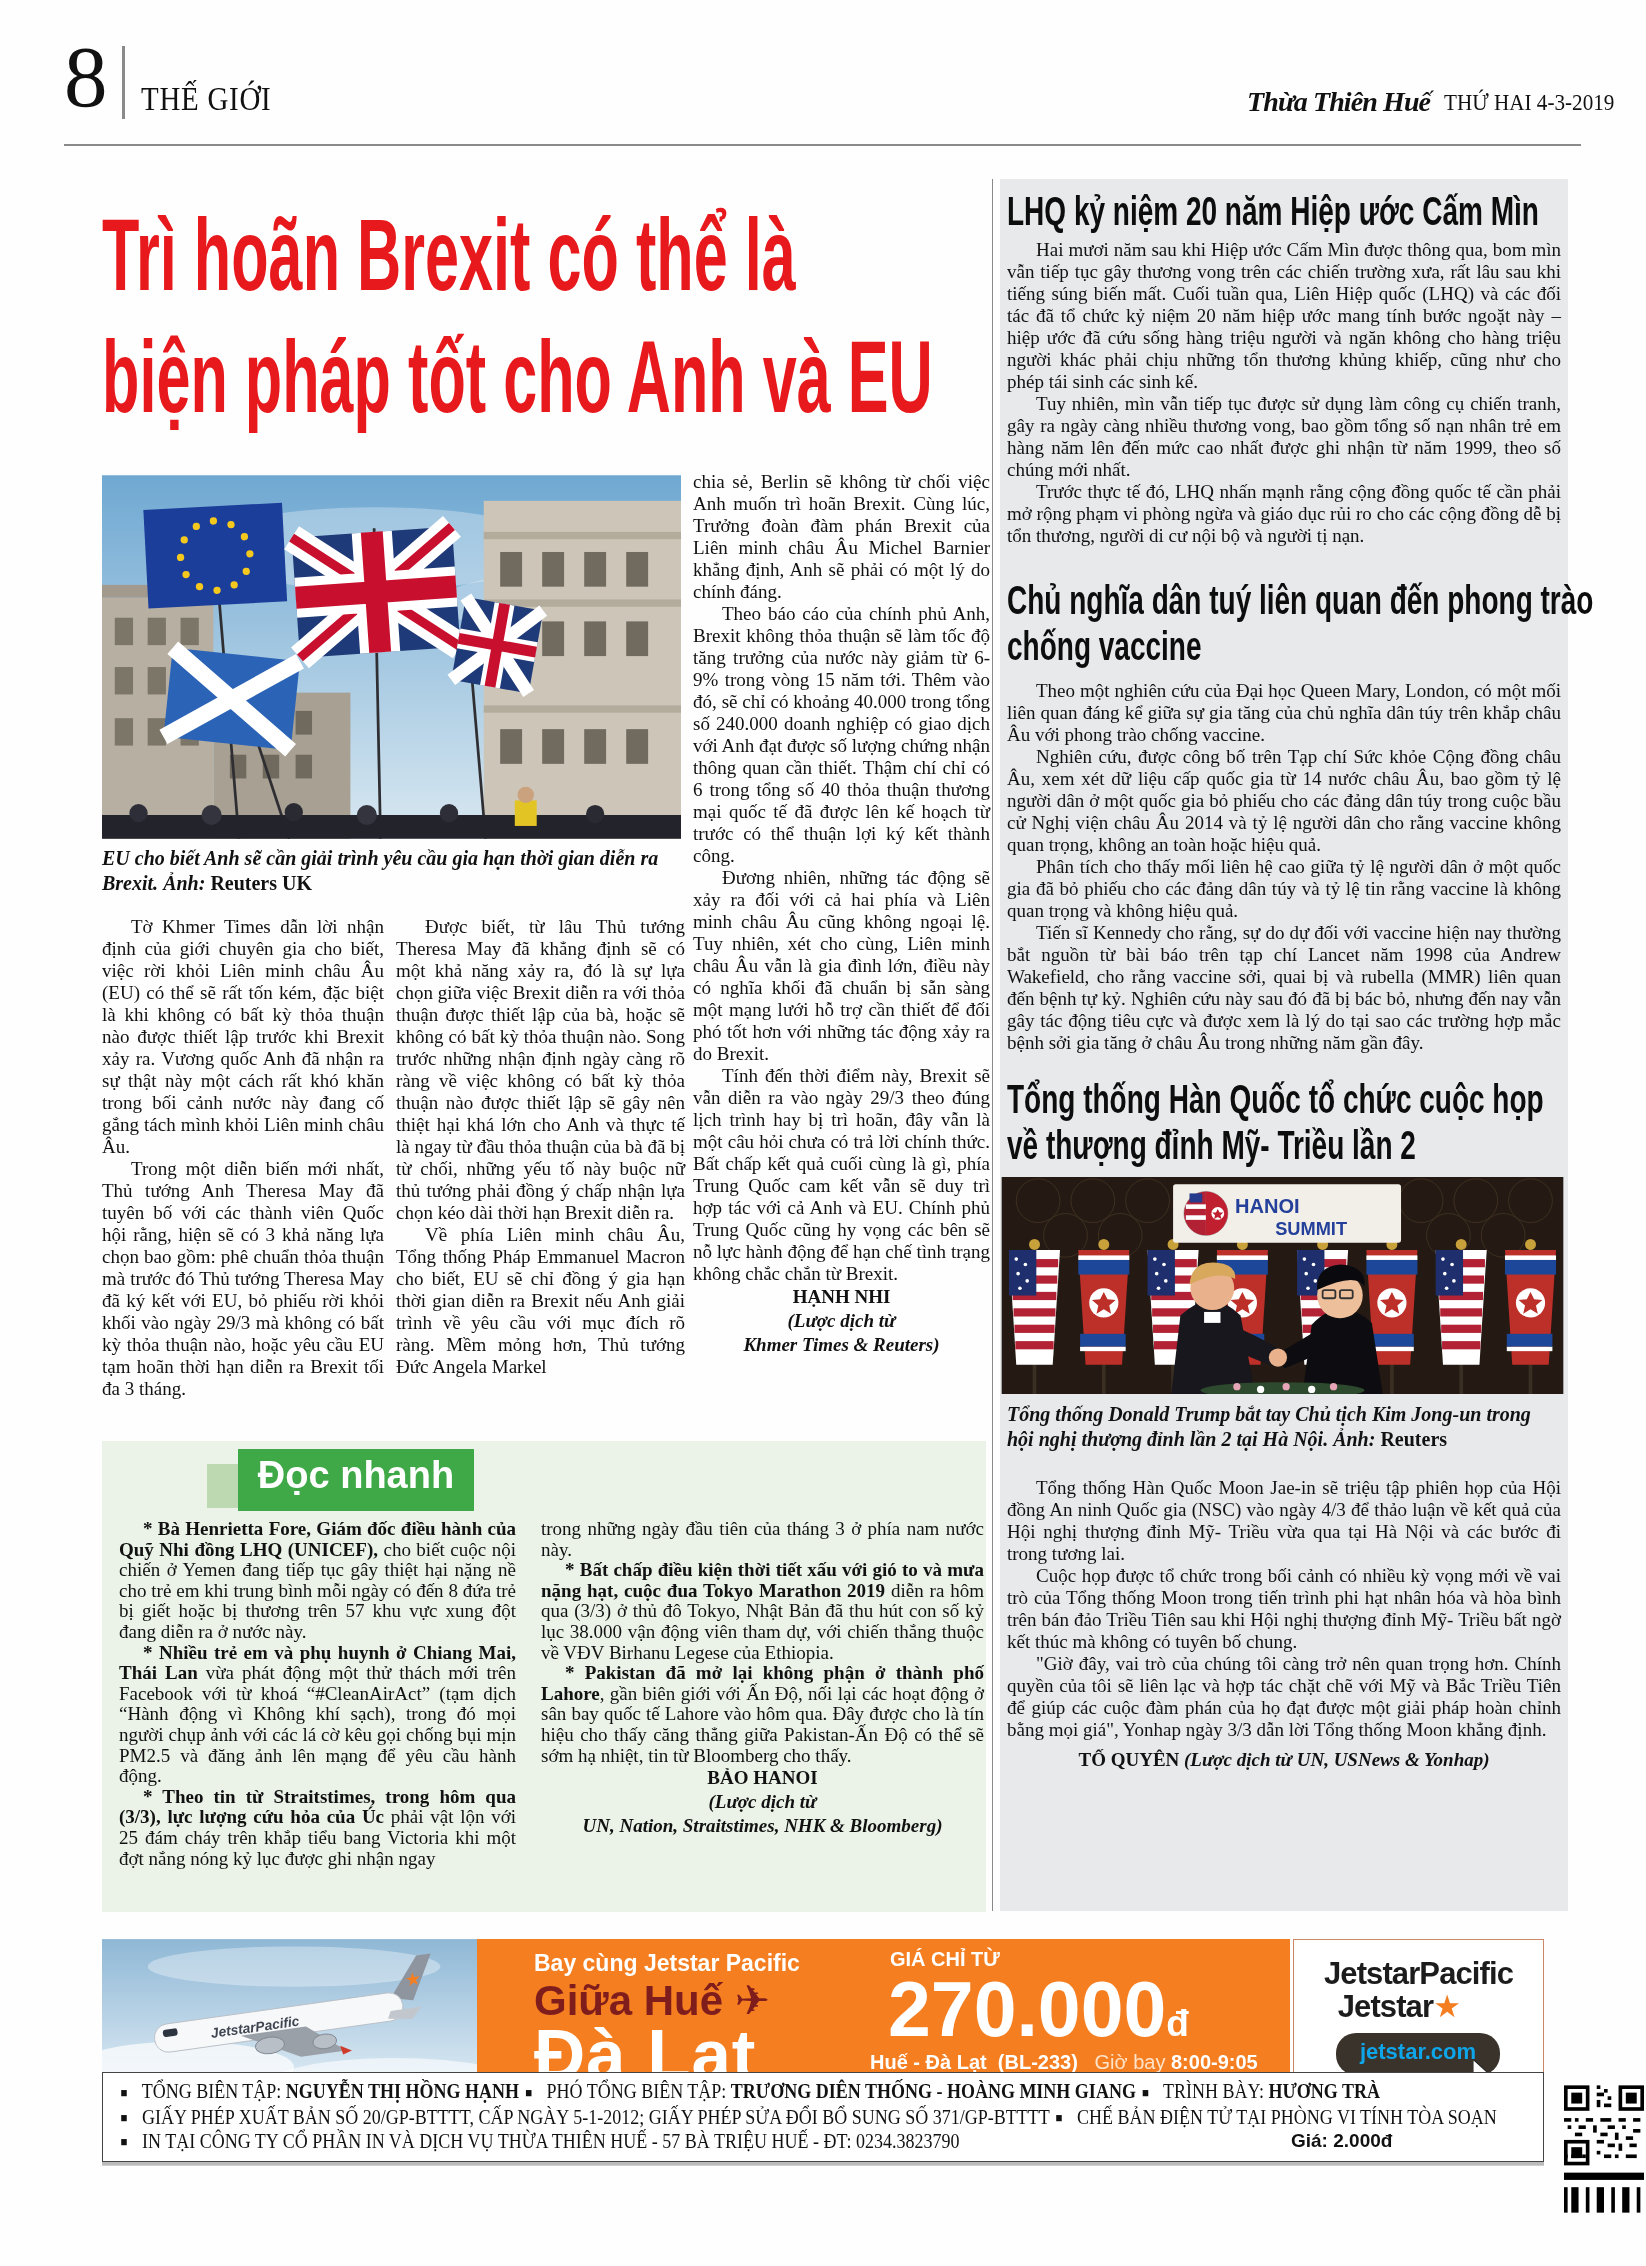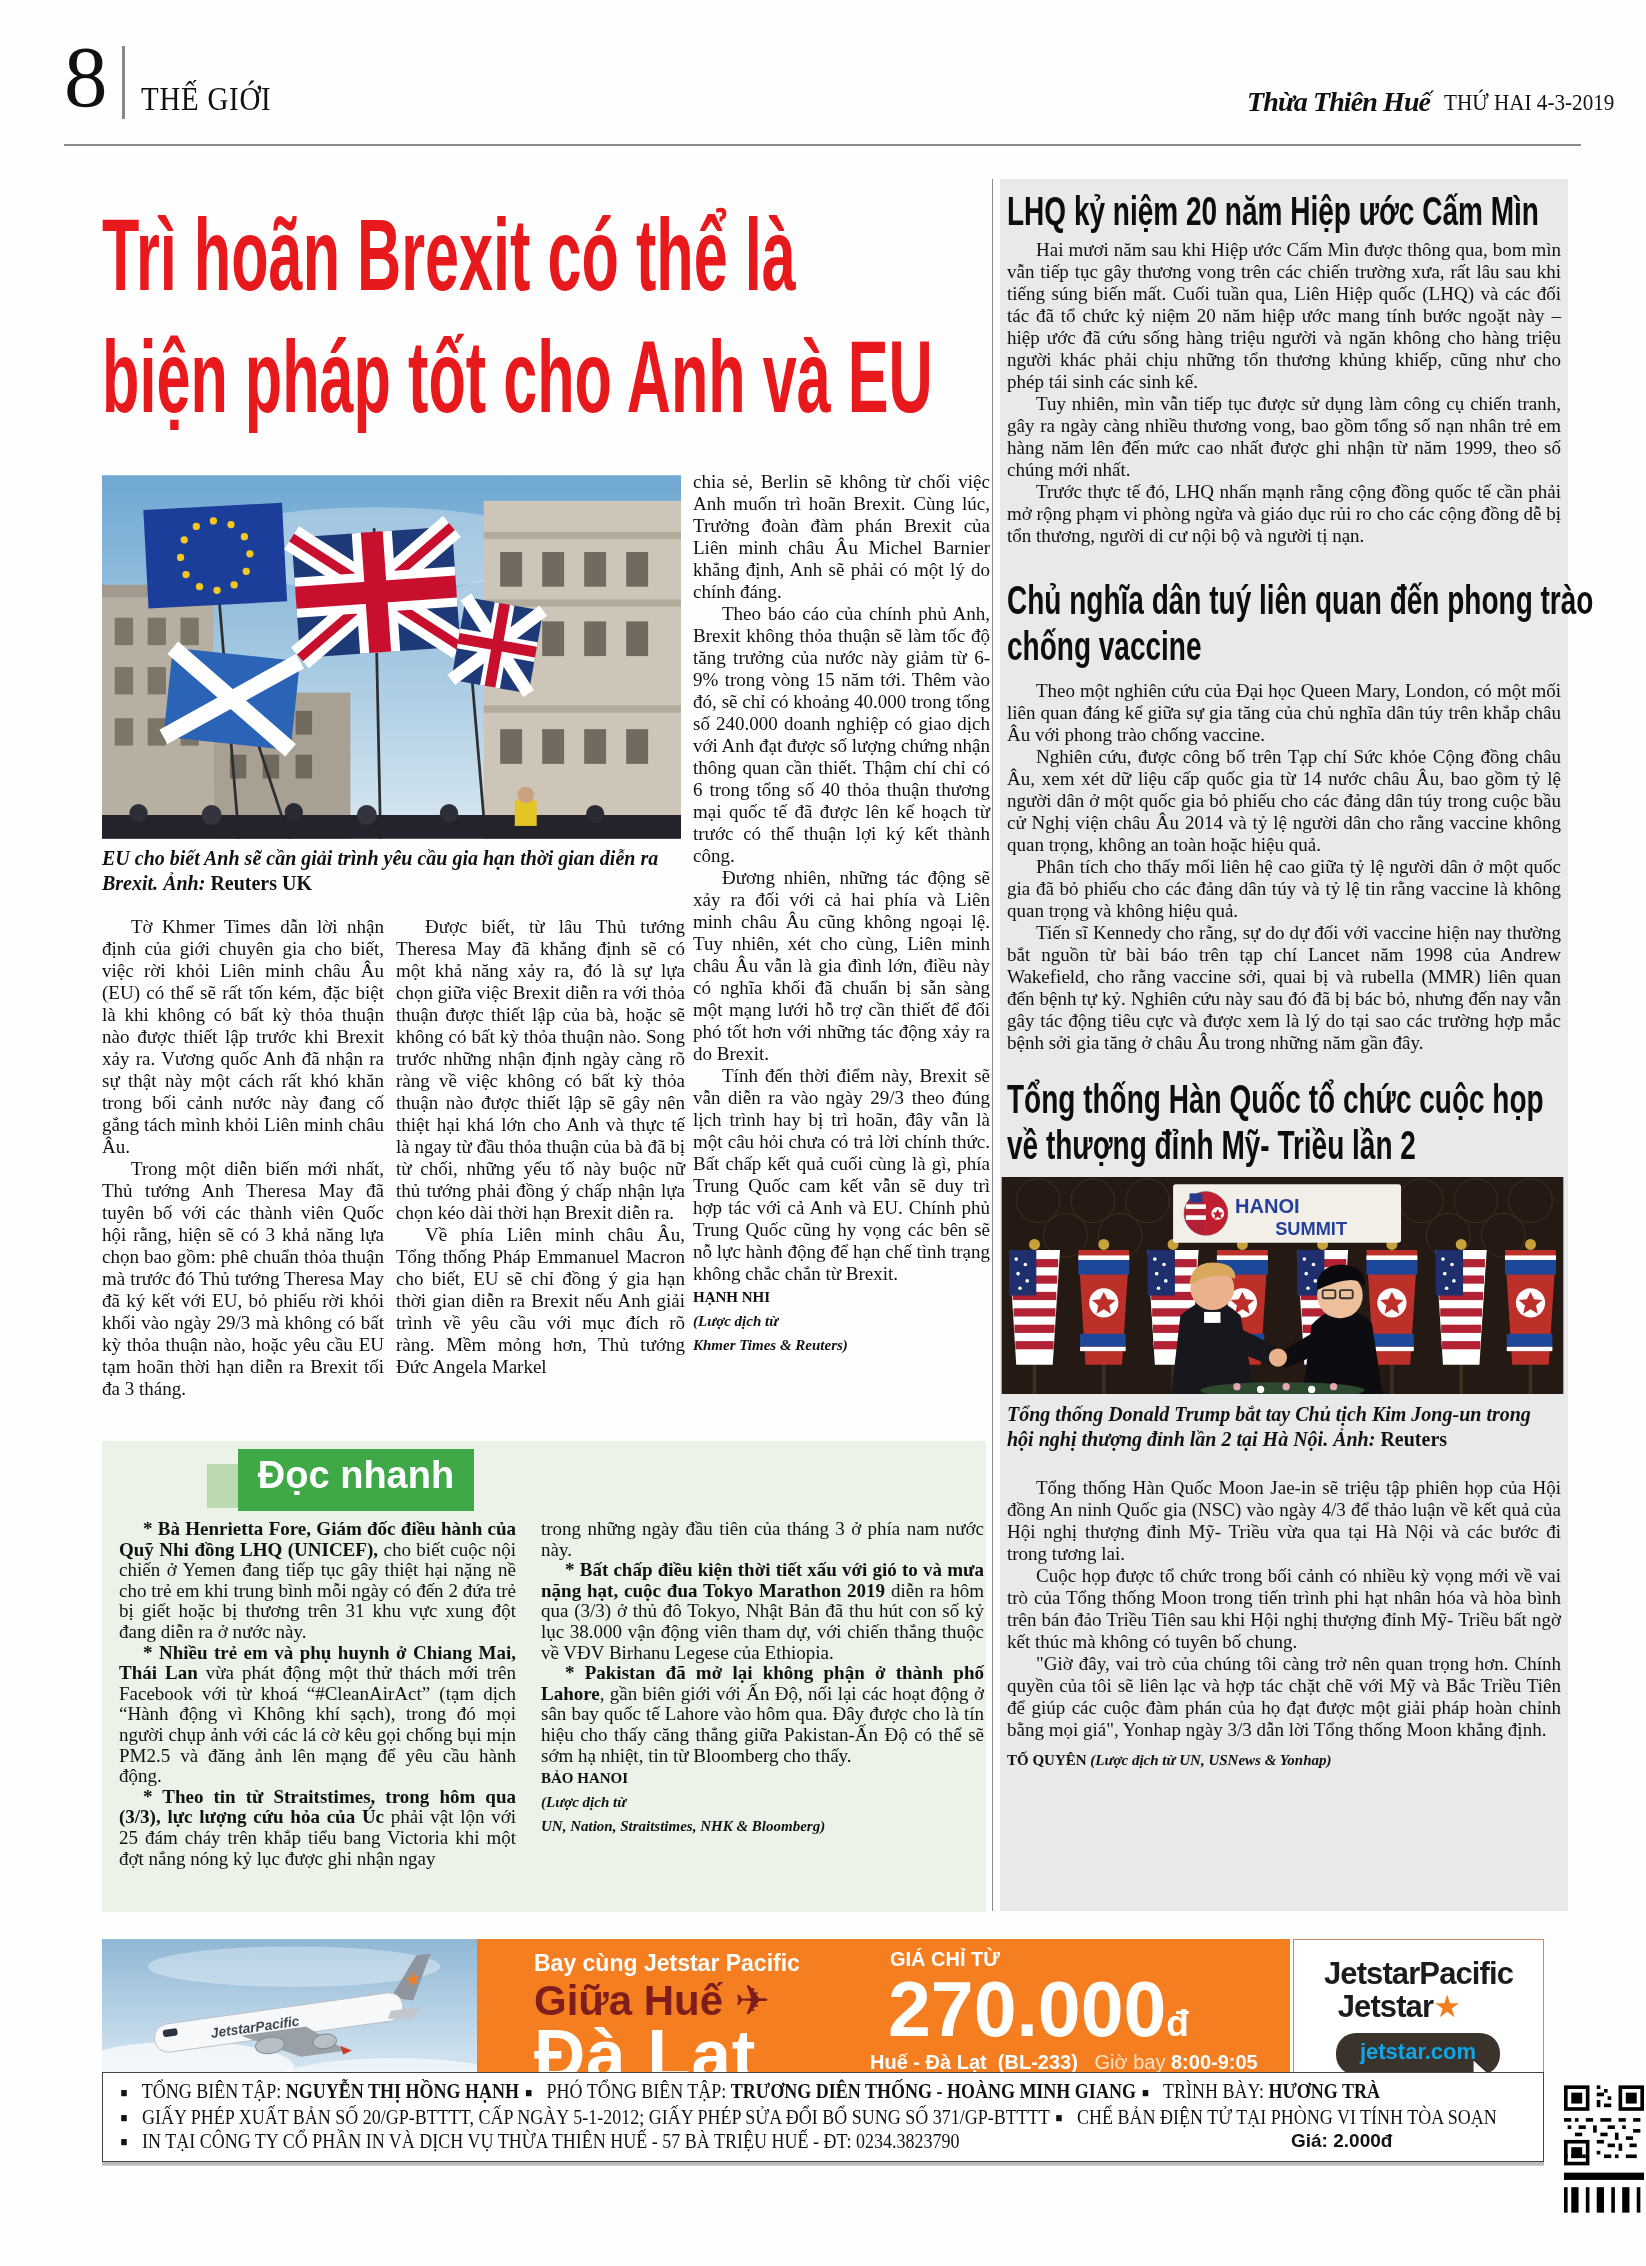--- a/index.html
+++ b/index.html
@@ -10,21 +10,21 @@
   .sans{font-family:"Liberation Sans","DejaVu Sans",sans-serif;}
   .body-text{font-size:19px;line-height:22px;text-align:justify;}
   .body-text p{margin:0;}
   p.ind{text-indent:29px;}
   .caption{font-size:20px;line-height:25px;font-weight:bold;font-style:italic;}
   .caption .credit{font-style:normal;}
   .main-head{color:#e8191d;font-weight:bold;font-size:102px;line-height:122px;}
   .main-head .ln{transform:scaleX(0.60);transform-origin:left;white-space:nowrap;}
   .rc-head{font-weight:bold;font-size:40px;line-height:46px;color:#0d0d0d;}
   .rc-head .ln{transform:scaleX(0.70);transform-origin:left;white-space:nowrap;}
-  .byline{font-weight:bold;text-align:left;font-size:15px;line-height:24px;}
+  .byline{font-weight:bold;text-align:center;font-size:19px;line-height:24px;}
   .it{font-style:italic;}
   .dn-item{margin:0;text-indent:24px;}
   .dn-text{font-size:19px;line-height:20.6px;text-align:justify;}
   .foot-line{white-space:nowrap;transform:scaleX(0.9);transform-origin:left;
              font-size:20px;line-height:23px;}
   .bullet{display:inline-block;font-size:12.8px;vertical-align:1.8px;margin-right:11px;margin-left:1.8px;}
   .rule{background:#8a8a8a;}
 </style>
 </head>
 <body>
@@ -173,21 +173,21 @@
       <div class="it">Khmer Times &amp; Reuters)</div>
     </div>
   </div>
 
   <div class="abs" style="left:102px;top:1441px;width:884px;height:471px;background:#ebf3e8;"></div>
   <div class="abs" style="left:207px;top:1464px;width:58px;height:44px;background:#bdd9b2;"></div>
   <div class="abs sans" style="left:238px;top:1449px;width:236px;height:62px;background:#3fa948;color:#ffffff;
        font-weight:bold;font-size:38px;line-height:53px;text-align:center;">Đọc nhanh</div>
 
   <div class="abs dn-text serif" style="left:119px;top:1519px;width:397px;">
-    <p class="dn-item"><b>* Bà Henrietta Fore, Giám đốc điều hành của Quỹ Nhi đồng LHQ (UNICEF),</b><span> cho biết cuộc nội chiến ở Yemen đang tiếp tục gây thiệt hại nặng nề cho trẻ em khi trung bình mỗi ngày có đến 2 đứa trẻ bị giết hoặc bị thương trên 31 khu vực xung đột đang diễn ra ở nước này.</span></p>
+    <p class="dn-item"><b>* Bà Henrietta Fore, Giám đốc điều hành của Quỹ Nhi đồng LHQ (UNICEF),</b><span> cho biết cuộc nội chiến ở Yemen đang tiếp tục gây thiệt hại nặng nề cho trẻ em khi trung bình mỗi ngày có đến 8 đứa trẻ bị giết hoặc bị thương trên 57 khu vực xung đột đang diễn ra ở nước này.</span></p>
     <p class="dn-item"><b>* Nhiều trẻ em và phụ huynh ở Chiang Mai, Thái Lan</b><span> vừa phát động một thử thách mới trên Facebook với từ khoá “#CleanAirAct” (tạm dịch “Hành động vì Không khí sạch), trong đó mọi người chụp ảnh với các lá cờ kêu gọi chống bụi mịn PM2.5 và đăng ảnh lên mạng để yêu cầu hành động.</span></p>
     <p class="dn-item"><b>* Theo tin từ Straitstimes, trong hôm qua (3/3), lực lượng cứu hỏa của Úc</b><span> phải vật lộn với 25 đám cháy trên khắp tiểu bang Victoria khi một đợt nắng nóng kỷ lục được ghi nhận ngay</span></p>
   </div>
   <div class="abs dn-text serif" style="left:541px;top:1519px;width:443px;">
     <p class="dn-item" style="text-indent:0;">trong những ngày đầu tiên của tháng 3 ở phía nam nước này.</p>
     <p class="dn-item"><b>* Bất chấp điều kiện thời tiết xấu với gió to và mưa nặng hạt, cuộc đua Tokyo Marathon 2019</b><span> diễn ra hôm qua (3/3) ở thủ đô Tokyo, Nhật Bản đã thu hút con số kỷ lục 38.000 vận động viên tham dự, với chiến thắng thuộc về VĐV Birhanu Legese của Ethiopia.</span></p>
     <p class="dn-item"><b>* Pakistan đã mở lại không phận ở thành phố Lahore</b><span>, gần biên giới với Ấn Độ, nối lại các hoạt động ở sân bay quốc tế Lahore vào hôm qua. Đây được cho là tín hiệu cho thấy căng thẳng giữa Pakistan-Ấn Độ có thể sẽ sớm hạ nhiệt, tin từ Bloomberg cho thấy.</span></p>
     <div class="byline">
       <div>BẢO HANOI</div>
       <div class="it">(Lược dịch từ</div>

